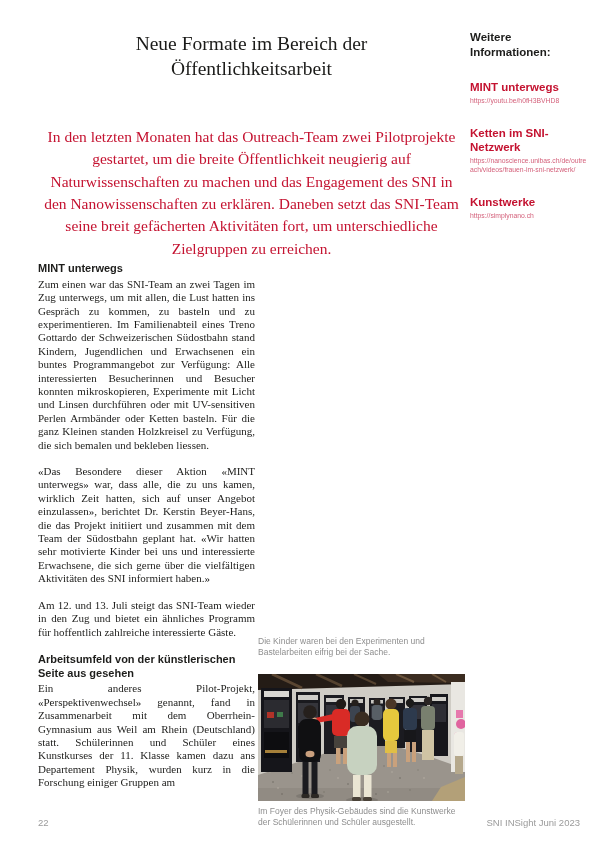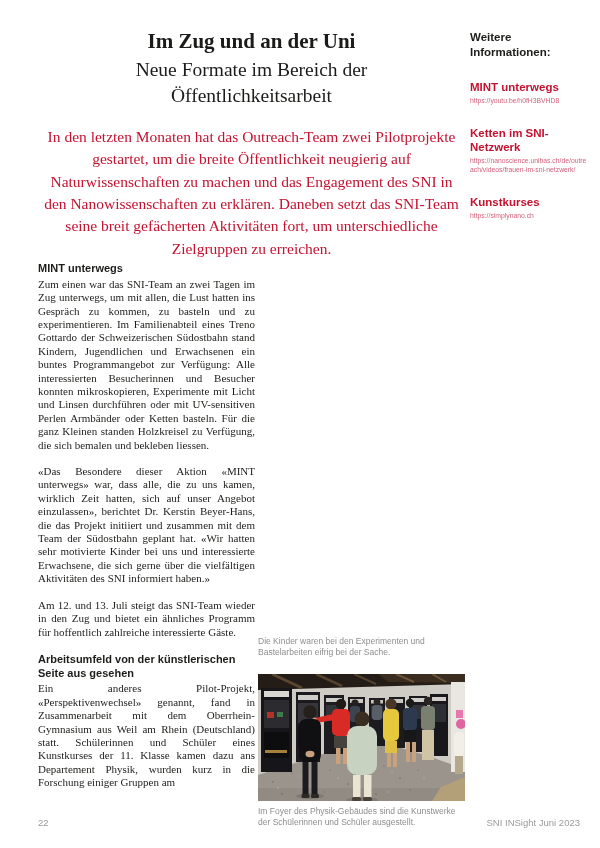--- a/index.html
+++ b/index.html
@@ -71,21 +71,20 @@
   }
   .footer-left { left:38px; }
   .footer-right { right:20px; text-align:center; }
 </style>
 </head>
 <body>
 
 <div class="page">
 
   <div class="title-block">
-    <div class="main-title">Im Zug und an der Uni</div>
     <div class="sub-title">Neue Formate im Bereich der Öffentlichkeitsarbeit</div>
   </div>
 
   <div class="intro">In den letzten Monaten hat das Outreach-Team zwei Pilotprojekte gestartet, um die breite Öffentlichkeit neugierig auf Naturwissenschaften zu machen und das Engagement des SNI in den Nanowissenschaften zu erklären. Daneben setzt das SNI-Team seine breit gefächerten Aktivitäten fort, um unterschiedliche Zielgruppen zu erreichen.</div>
 
   <div class="left-col">
     <div class="sec-heading">MINT unterwegs</div>
     <div class="body-para">Zum einen war das SNI-Team an zwei Tagen im Zug unterwegs, um mit allen, die Lust hatten ins Gespräch zu kommen, zu basteln und zu experimentieren. Im Familienabteil eines Treno Gottardo der Schweizerischen Südostbahn stand Kindern, Jugendlichen und Erwachsenen ein buntes Programmangebot zur Verfügung: Alle interessierten Besucherinnen und Besucher konnten mikroskopieren, Experimente mit Licht und Linsen durchführen oder mit UV-sensitiven Perlen Armbänder oder Ketten basteln. Für die ganz Kleinen standen Holzkreisel zu Verfügung, die sich bemalen und bekleben liessen.</div>
     <div class="body-para para-gap">«Das Besondere dieser Aktion «MINT unterwegs» war, dass alle, die zu uns kamen, wirklich Zeit hatten, sich auf unser Angebot einzulassen», berichtet Dr. Kerstin Beyer-Hans, die das Projekt initiiert und zusammen mit dem Team der Südostbahn geplant hat. «Wir hatten sehr motivierte Kinder bei uns und interessierte Erwachsene, die sich gerne über die vielfältigen Aktivitäten des SNI informiert haben.»</div>
     <div class="body-para para-gap">Am 12. und 13. Juli steigt das SNI-Team wieder in den Zug und bietet ein ähnliches Programm für hoffentlich zahlreiche interessierte Gäste.</div>
@@ -266,21 +265,21 @@
       <a class="side-link-label">MINT unterwegs</a>
       <a class="side-link-url">https://youtu.be/h0fH3BVHD8</a>
     </div>
 
     <div class="side-link-group">
       <a class="side-link-label">Ketten im SNI-Netzwerk</a>
       <a class="side-link-url">https://nanoscience.unibas.ch/de/outreach/videos/frauen-im-sni-netzwerk/</a>
     </div>
 
     <div class="side-link-group">
-      <a class="side-link-label">Kunstkurses</a>
+      <a class="side-link-label">Kunstwerke</a>
       <a class="side-link-url">https://simplynano.ch</a>
     </div>
   </div>
 
   <div class="footer-left">22</div>
   <div class="footer-right">SNI INSight Juni 2023</div>
 
 </div>
 
 </body></html>

